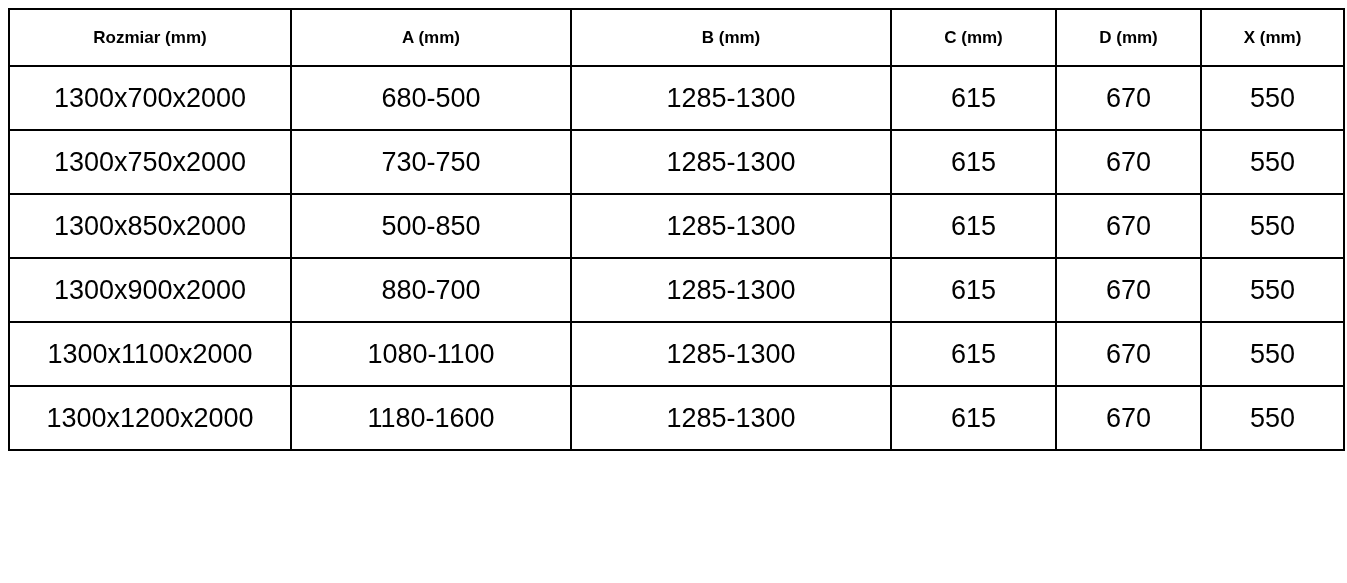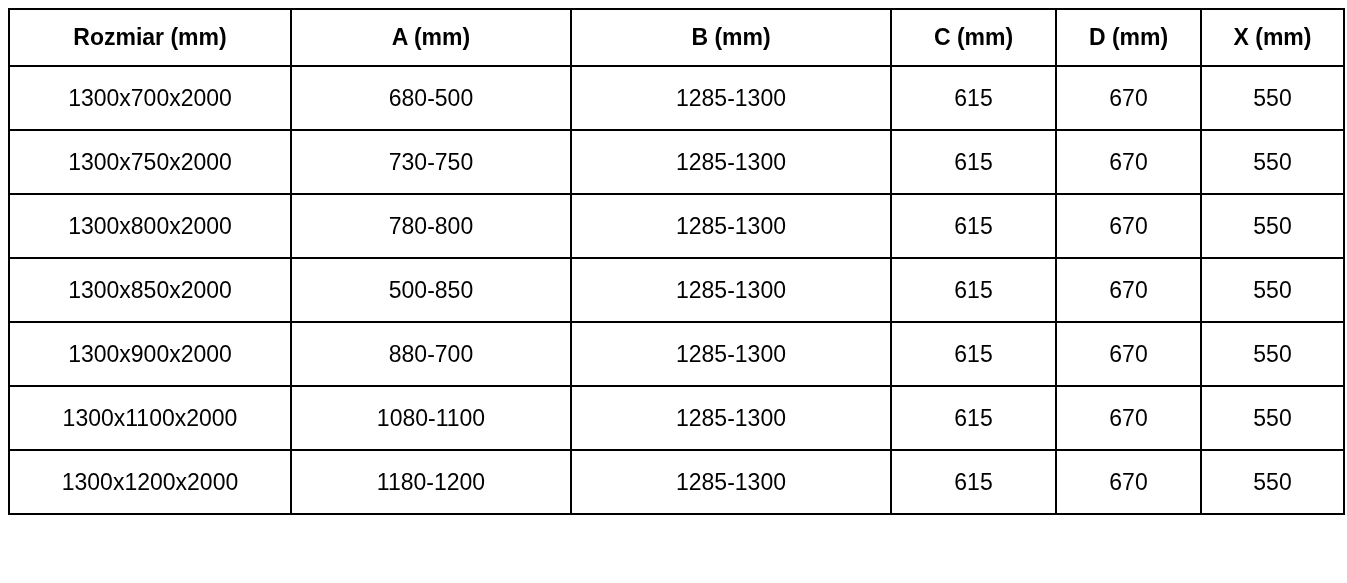--- a/index.html
+++ b/index.html
@@ -33,26 +33,26 @@
     border: 2px solid #000000;
     text-align: center;
     vertical-align: middle;
     color: #000000;
     padding: 0;
     overflow: hidden;
     white-space: nowrap;
   }
   table.spec-table th {
     height: 55px;
-    font-size: 23px;
+    font-size: 17px;
     font-weight: bold;
   }
   table.spec-table td {
     height: 62px;
-    font-size: 23px;
+    font-size: 27px;
     font-weight: normal;
   }
 </style>
 </head>
 <body>
 
 <div class="table-wrap">
   <table class="spec-table">
     <colgroup>
       <col class="c0">
@@ -83,28 +83,20 @@
         </tr>
         <tr>
           <td>1300x750x2000</td>
           <td>730-750</td>
           <td>1285-1300</td>
           <td>615</td>
           <td>670</td>
           <td>550</td>
         </tr>
         <tr>
-          <td>1300x800x2000</td>
-          <td>780-800</td>
-          <td>1285-1300</td>
-          <td>615</td>
-          <td>670</td>
-          <td>550</td>
-        </tr>
-        <tr>
           <td>1300x850x2000</td>
           <td>500-850</td>
           <td>1285-1300</td>
           <td>615</td>
           <td>670</td>
           <td>550</td>
         </tr>
         <tr>
           <td>1300x900x2000</td>
           <td>880-700</td>
@@ -116,21 +108,21 @@
         <tr>
           <td>1300x1100x2000</td>
           <td>1080-1100</td>
           <td>1285-1300</td>
           <td>615</td>
           <td>670</td>
           <td>550</td>
         </tr>
         <tr>
           <td>1300x1200x2000</td>
-          <td>1180-1200</td>
+          <td>1180-1600</td>
           <td>1285-1300</td>
           <td>615</td>
           <td>670</td>
           <td>550</td>
         </tr>
       </tbody>
   </table>
 </div>
 
 </body></html>

